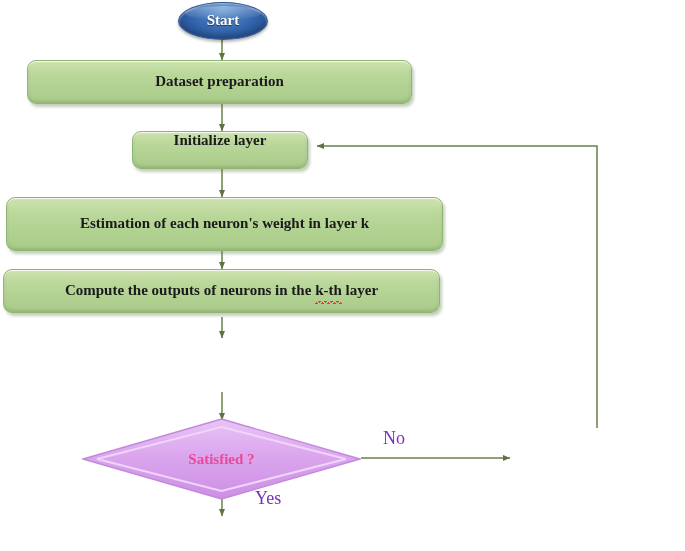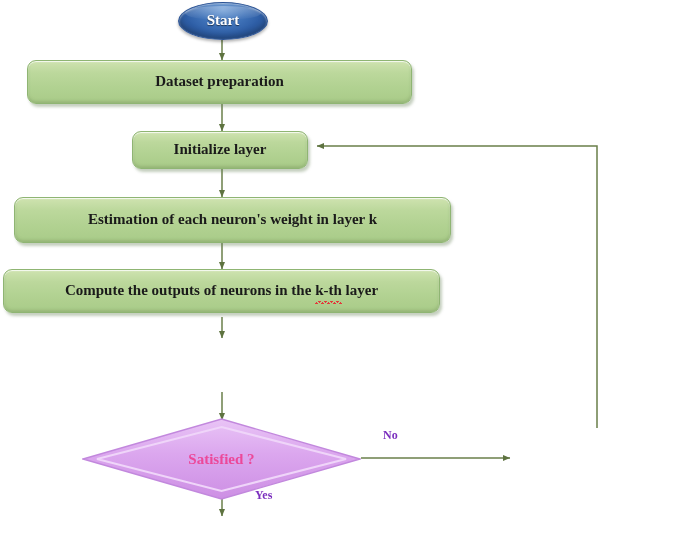--- a/index.html
+++ b/index.html
@@ -95,22 +95,22 @@
     font-size: 15px;
     box-shadow:
       inset 0 1px 1px rgba(255,255,255,0.60),
       inset 0 -2px 4px rgba(170,45,95,0.35),
       2px 3px 3px rgba(150,70,100,0.35);
   }
 
   
   .edge-label {
     position: absolute;
-    font-size: 12px;
-    font-weight: bold;
+    font-size: 18px;
+    font-weight: normal;
     color: #7b2fbe;
   }
 
   
   .squiggle {
     position: relative;
     display: inline-block;
   }
   .squiggle::after {
     content: "";
@@ -169,25 +169,25 @@
   </svg>
 
   <div class="node terminator" style="left:178px; top:2px; width:90px; height:38px;">
     <span>Start</span>
   </div>
 
   <div class="node process" style="left:27px; top:60px; width:385px; height:44px;">
     <span>Dataset preparation</span>
   </div>
 
-  <div class="node process" style="left:132px; top:131px; width:176px; height:36px;">
+  <div class="node process" style="left:132px; top:131px; width:176px; height:36px;align-items:flex-end;">
     <span>Initialize layer</span>
   </div>
 
-  <div class="node process" style="left:14px; top:197px; width:437px; height:46px;text-align:right;">
+  <div class="node process" style="left:6px; top:197px; width:437px; height:54px;text-align:right;">
     <span>Estimation of each neuron's weight in layer k</span>
   </div>
 
   <div class="node process" style="left:3px; top:269px; width:437px; height:44px;">
     <span>
       <span>Compute the outputs of neurons in the </span><span class="squiggle">k-th</span><span> layer</span>
     </span>
   </div>
 
 

